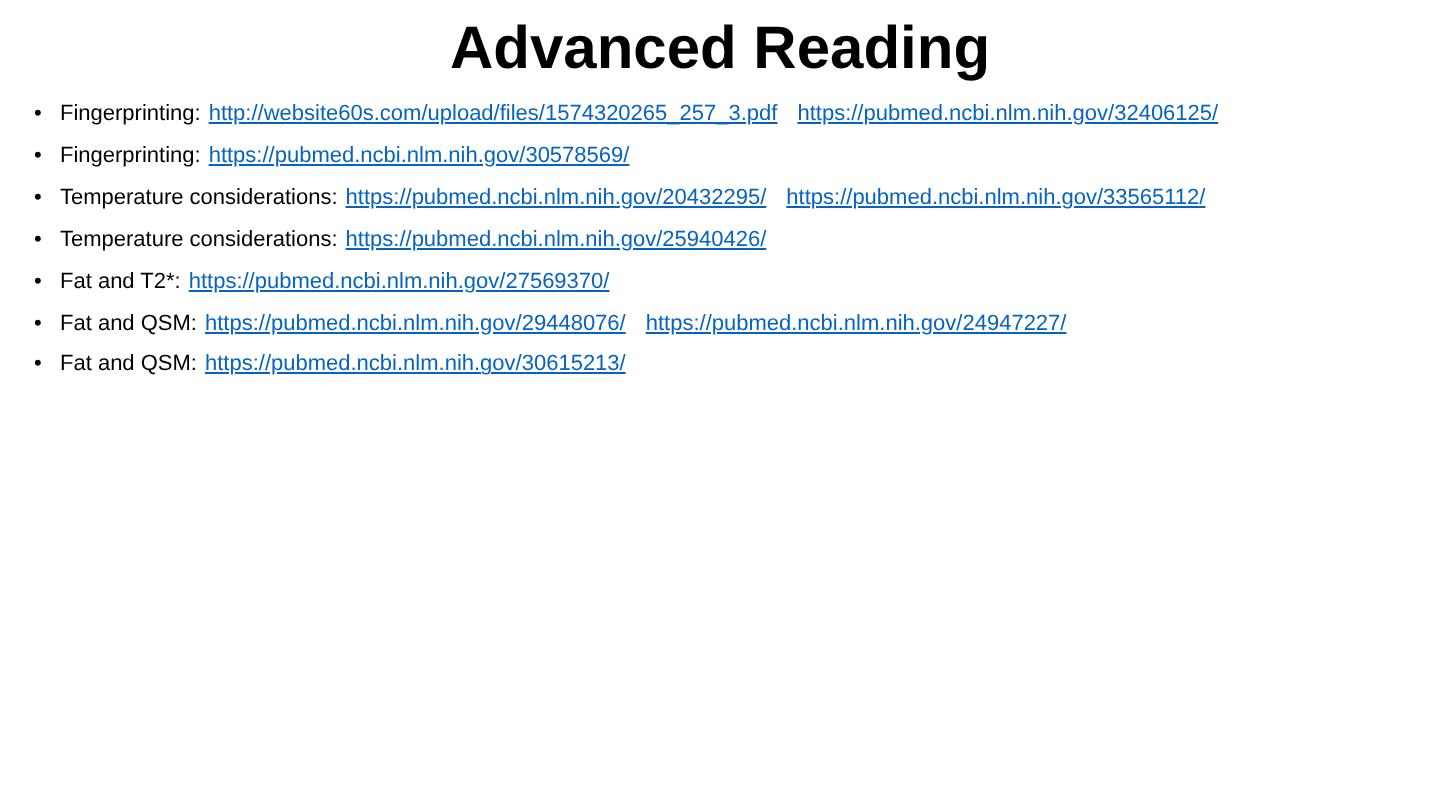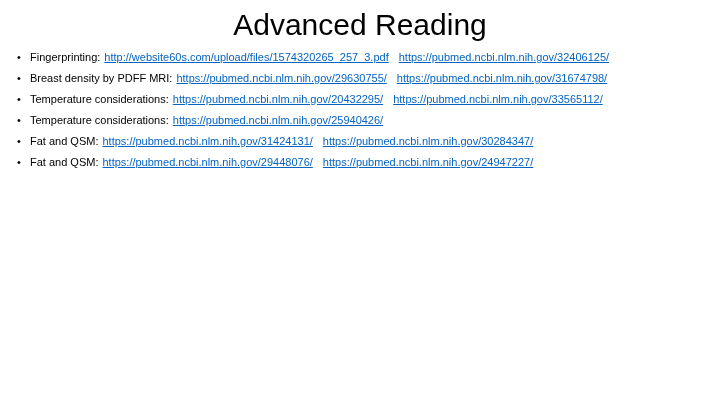--- a/index.html
+++ b/index.html
@@ -9,21 +9,21 @@
     height: 405px;
     background: #ffffff;
     overflow: hidden;
     font-family: "Liberation Sans", sans-serif;
     color: #000000;
   }
   .title {
     margin: 6px 0 2px 0;
     text-align: center;
     font-size: 30px;
-    font-weight: 400;
+    font-weight: 700;
     color: #000000;
     line-height: 38px;
   }
   .reading-list {
     list-style: none;
     margin: 3px 0 0 0;
     padding: 0 0 0 17px;
   }
   .row {
     font-size: 11px;
@@ -46,19 +46,20 @@
     cursor: pointer;
   }
 </style>
 </head>
 <body>
 
 <div class="slide">
   <h1 class="title">Advanced Reading</h1>
   <ul class="reading-list">
       <li class="row"><span class="bullet">•</span><span class="label">Fingerprinting:</span><a class="link">http://website60s.com/upload/files/1574320265_257_3.pdf</a><a class="link">https://pubmed.ncbi.nlm.nih.gov/32406125/</a></li>
-      <li class="row"><span class="bullet">•</span><span class="label">Breast density by PDFF MRI:</span><a class="link">https://pubmed.ncbi.nlm.nih.gov/29630755/</a><a class="link">https://pubmed.ncbi.nlm.nih.gov/31674798/</a></li>
+      <li class="row"><span class="bullet">•</span><span class="label">Fingerprinting:</span><a class="link">https://pubmed.ncbi.nlm.nih.gov/30578569/</a></li>
       <li class="row"><span class="bullet">•</span><span class="label">Temperature considerations:</span><a class="link">https://pubmed.ncbi.nlm.nih.gov/20432295/</a><a class="link">https://pubmed.ncbi.nlm.nih.gov/33565112/</a></li>
       <li class="row"><span class="bullet">•</span><span class="label">Temperature considerations:</span><a class="link">https://pubmed.ncbi.nlm.nih.gov/25940426/</a></li>
-      <li class="row"><span class="bullet">•</span><span class="label">Fat and QSM:</span><a class="link">https://pubmed.ncbi.nlm.nih.gov/31424131/</a><a class="link">https://pubmed.ncbi.nlm.nih.gov/30284347/</a></li>
+      <li class="row"><span class="bullet">•</span><span class="label">Fat and T2*:</span><a class="link">https://pubmed.ncbi.nlm.nih.gov/27569370/</a></li>
       <li class="row"><span class="bullet">•</span><span class="label">Fat and QSM:</span><a class="link">https://pubmed.ncbi.nlm.nih.gov/29448076/</a><a class="link">https://pubmed.ncbi.nlm.nih.gov/24947227/</a></li>
+      <li class="row"><span class="bullet">•</span><span class="label">Fat and QSM:</span><a class="link">https://pubmed.ncbi.nlm.nih.gov/30615213/</a></li>
     </ul>
 </div>
 
 </body></html>

